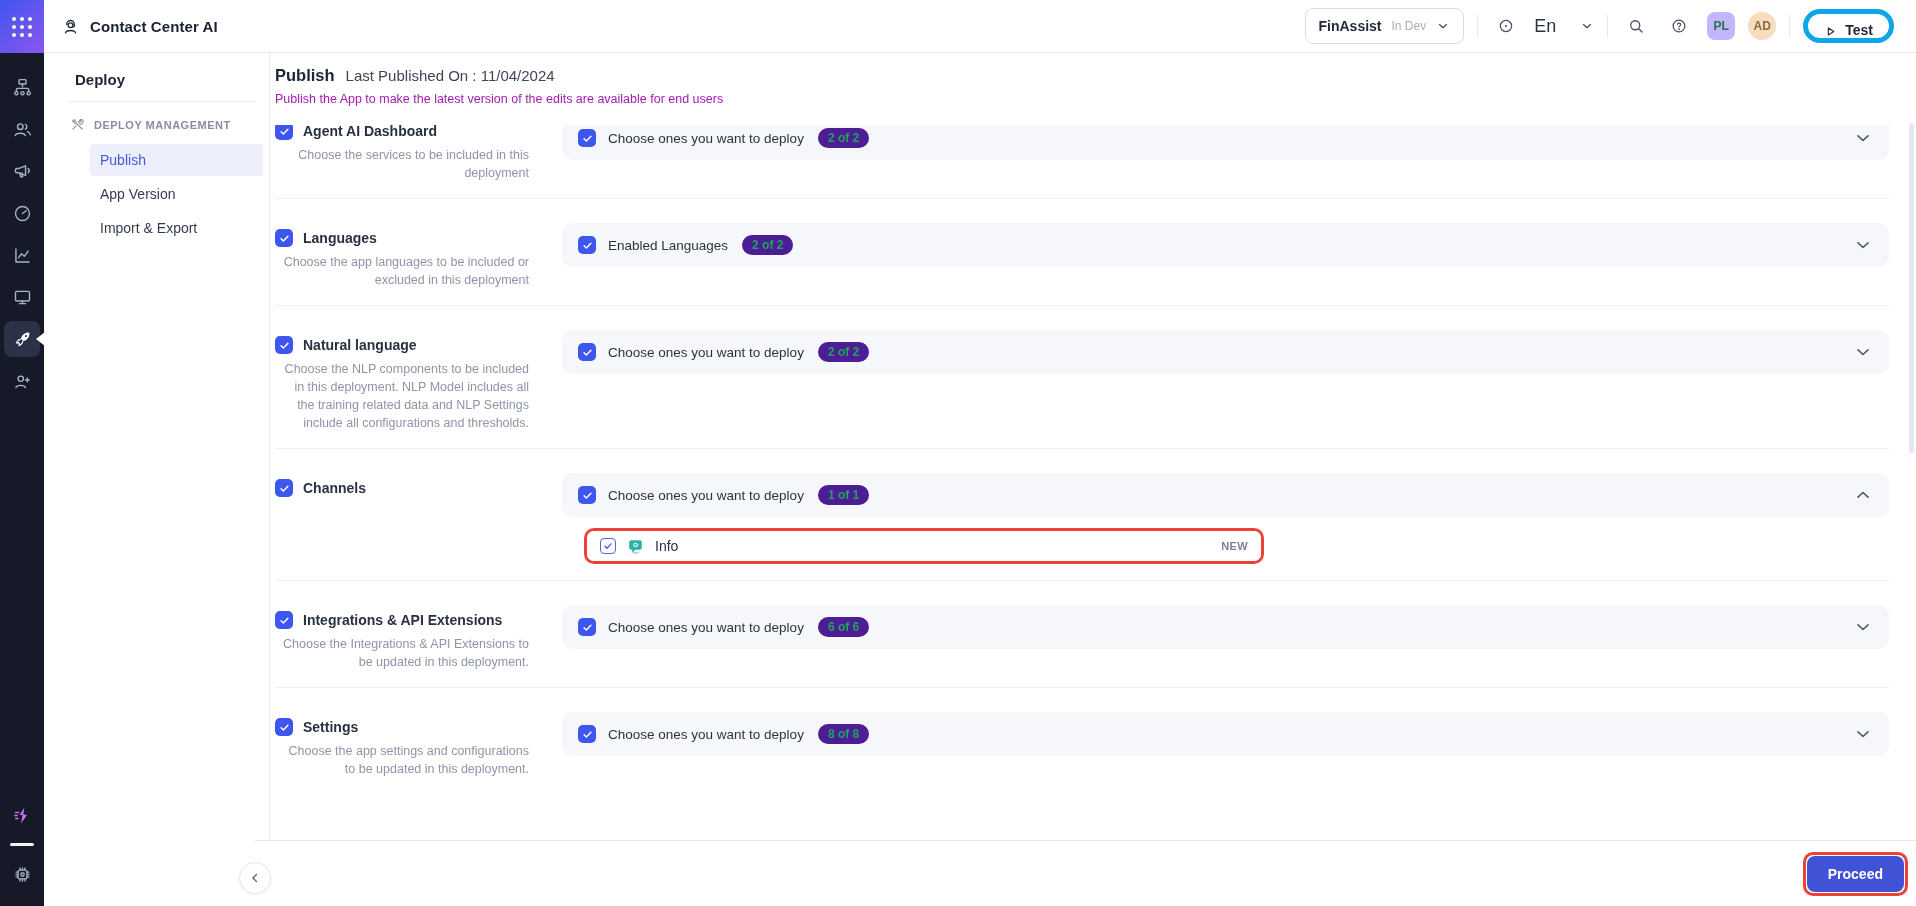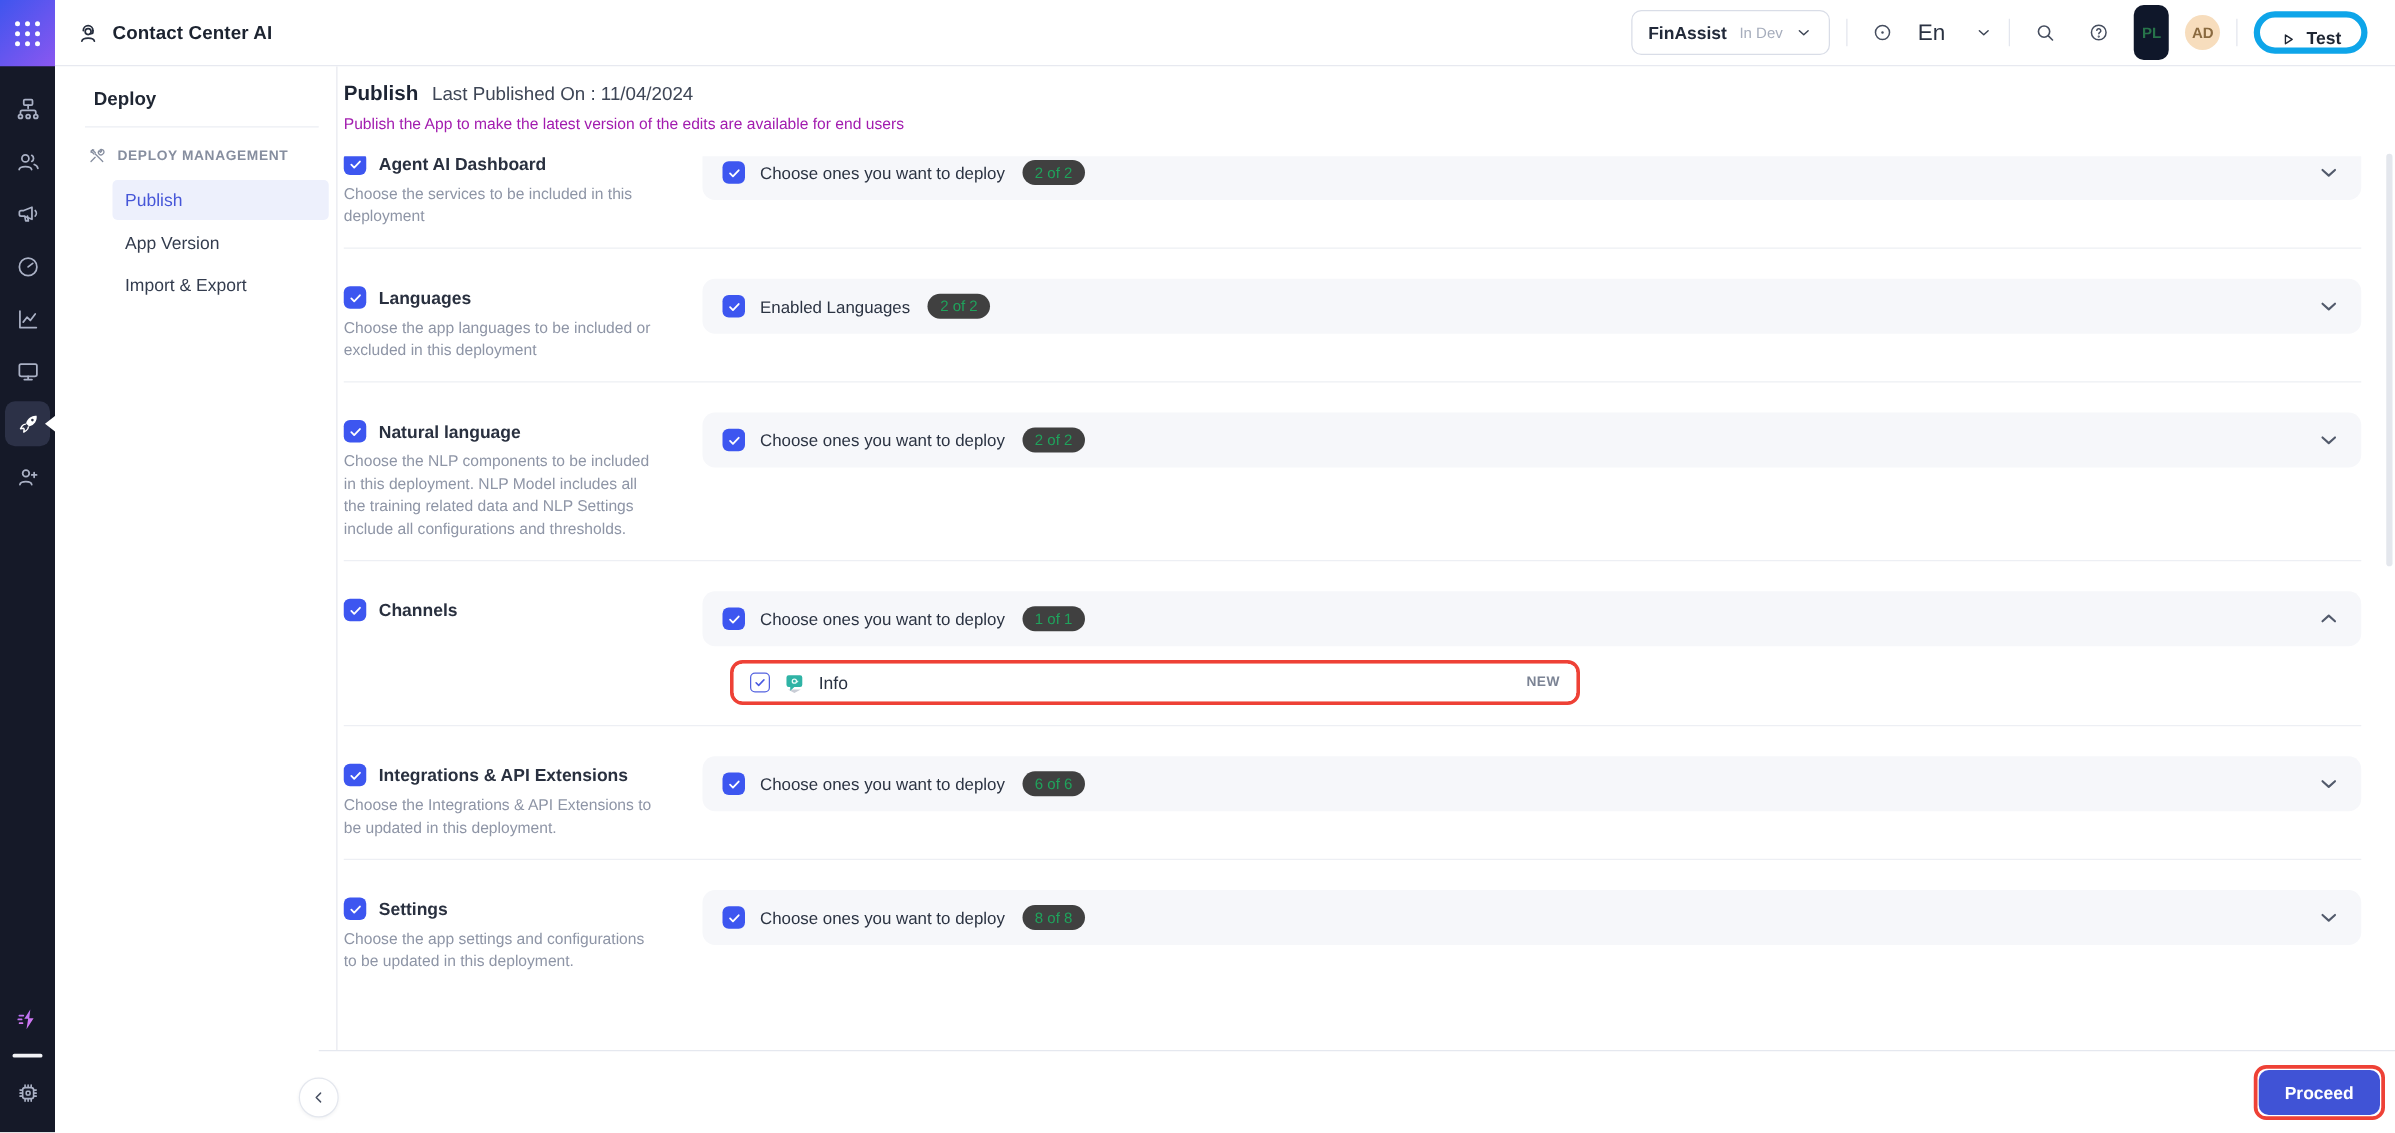--- a/index.html
+++ b/index.html
@@ -33,21 +33,21 @@
   .top-right { margin-left:auto; display:flex; align-items:center; gap:13px; }
   .bot-pill { height:36px; border:1px solid #d9dde7; border-radius:8px; display:flex; align-items:center;
               gap:10px; padding:0 13px; cursor:pointer; background:#fff; }
   .bot-name { font-size:14px; font-weight:700; color:#222a3a; }
   .bot-status { font-size:12px; color:#a6adbc; }
   .vdiv { width:1px; height:22px; background:#e3e6ee; }
   .top-ic { width:30px; height:30px; display:flex; align-items:center; justify-content:center; color:#454d5e; cursor:pointer; }
   .top-ic svg { width:18px; height:18px; }
   .lang { display:flex; align-items:center; gap:24px; font-size:18px; font-weight:500; color:#2a3242; cursor:pointer; }
   .chev { width:14px; height:14px; color:#3c4454; }
-  .badge-sq { width:28px; height:44px; border-radius:8px; background:#0f172a; color:#27734a; font-size:12px;
+  .badge-sq { width:28px; height:28px; border-radius:8px; background:#c4b5fd; color:#27734a; font-size:12px;
               font-weight:700; display:flex; align-items:center; justify-content:center; cursor:pointer; }
   .badge-ci { width:28px; height:28px; border-radius:50%; background:#f7ddbd; color:#8a6a40; font-size:12px;
               font-weight:700; display:flex; align-items:center; justify-content:center; cursor:pointer; }
   .test-btn { height:34px; border:5px solid #0ea5e9; border-radius:17px; background:#fff; display:flex;
               align-items:flex-end; gap:8px; padding:0 16px; font-size:14px; font-weight:700; color:#1f2633; cursor:pointer; }
   .test-btn svg { width:13px; height:13px; color:#1f2633; }
 
   
   .sidenav { position:absolute; left:44px; top:53px; bottom:0; width:226px; background:#fff;
              border-right:1px solid #e7e9f0; z-index:10; }
@@ -62,40 +62,40 @@
 
   
   .main { position:absolute; left:255px; top:53px; right:0; bottom:0; background:#fff; }
   .main-header { padding:13px 27px 0 20px; }
   .title-row { display:flex; align-items:baseline; gap:11px; }
   .page-title { font-size:16.5px; font-weight:700; color:#1d2433; }
   .page-sub { font-size:15px; color:#3e4656; }
   .page-desc { margin-top:7px; font-size:12.5px; color:#a21caf; }
 
   .content { position:absolute; left:0; right:0; top:72px; bottom:66px; overflow:hidden; padding:0 27px 0 20px; }
-  .row { display:flex; gap:20px; padding:30px 0 16px 0; }
+  .row { display:flex; gap:20px; padding:30px 0 16px 0;text-align:right; }
   .row + .row { border-top:1px solid #edeff4; }
   .row.first { margin-top:-33px; }
   .col-l { width:267px; flex:none; }
   .sec-head { display:flex; align-items:center; gap:10px; }
   .sec-title { font-size:14px; font-weight:700; color:#29303f; }
   .sec-desc { margin-top:6px; font-size:12.5px; line-height:18px; color:#8e95a6; max-width:254px; }
   .col-r { flex:1; min-width:0; }
 
   .cb { width:18px; height:18px; border-radius:5px; background:#3d56f0; flex:none; display:flex;
         align-items:center; justify-content:center; cursor:pointer; }
   .cb svg { width:11px; height:11px; color:#fff; }
   .cb-outline { width:16px; height:16px; border-radius:4px; background:#fff; border:1.5px solid #5463e0;
         flex:none; display:flex; align-items:center; justify-content:center; cursor:pointer; }
   .cb-outline svg { width:10px; height:10px; color:#4a5ae0; }
 
   .panel { height:44px; margin-top:-6px; background:#f6f7fa; border-radius:10px; display:flex;
            align-items:center; gap:12px; padding:0 16px; cursor:pointer; }
   .panel-label { font-size:13.5px; font-weight:500; color:#2b3342; }
-  .count-badge { font-size:12px; font-weight:400; color:#1fa35c; background:#404040; border-radius:10px;
+  .count-badge { font-size:12px; font-weight:700; color:#1fa35c; background:#4c1d95; border-radius:10px;
                  padding:3px 10px; margin-left:2px; white-space:nowrap; }
   .panel-chev { margin-left:auto; color:#525a6b; width:20px; height:20px; }
   .panel-chev.up { transform:rotate(180deg); }
 
   .sub-wrap { margin:11px 0 0 22px; width:680px; }
   .annot { border:3px solid #ee4136; border-radius:10px; background:#fff; }
   .subrow { height:30px; border-radius:7px; background:#fff; display:flex; align-items:center; gap:10px; padding:0 13px; }
   .subrow-label { font-size:14px; color:#2a3242; }
   .chan-icon { width:19px; height:19px; flex:none; }
   .new-tag { margin-left:auto; font-size:11px; font-weight:700; letter-spacing:.4px; color:#7b8394; }

